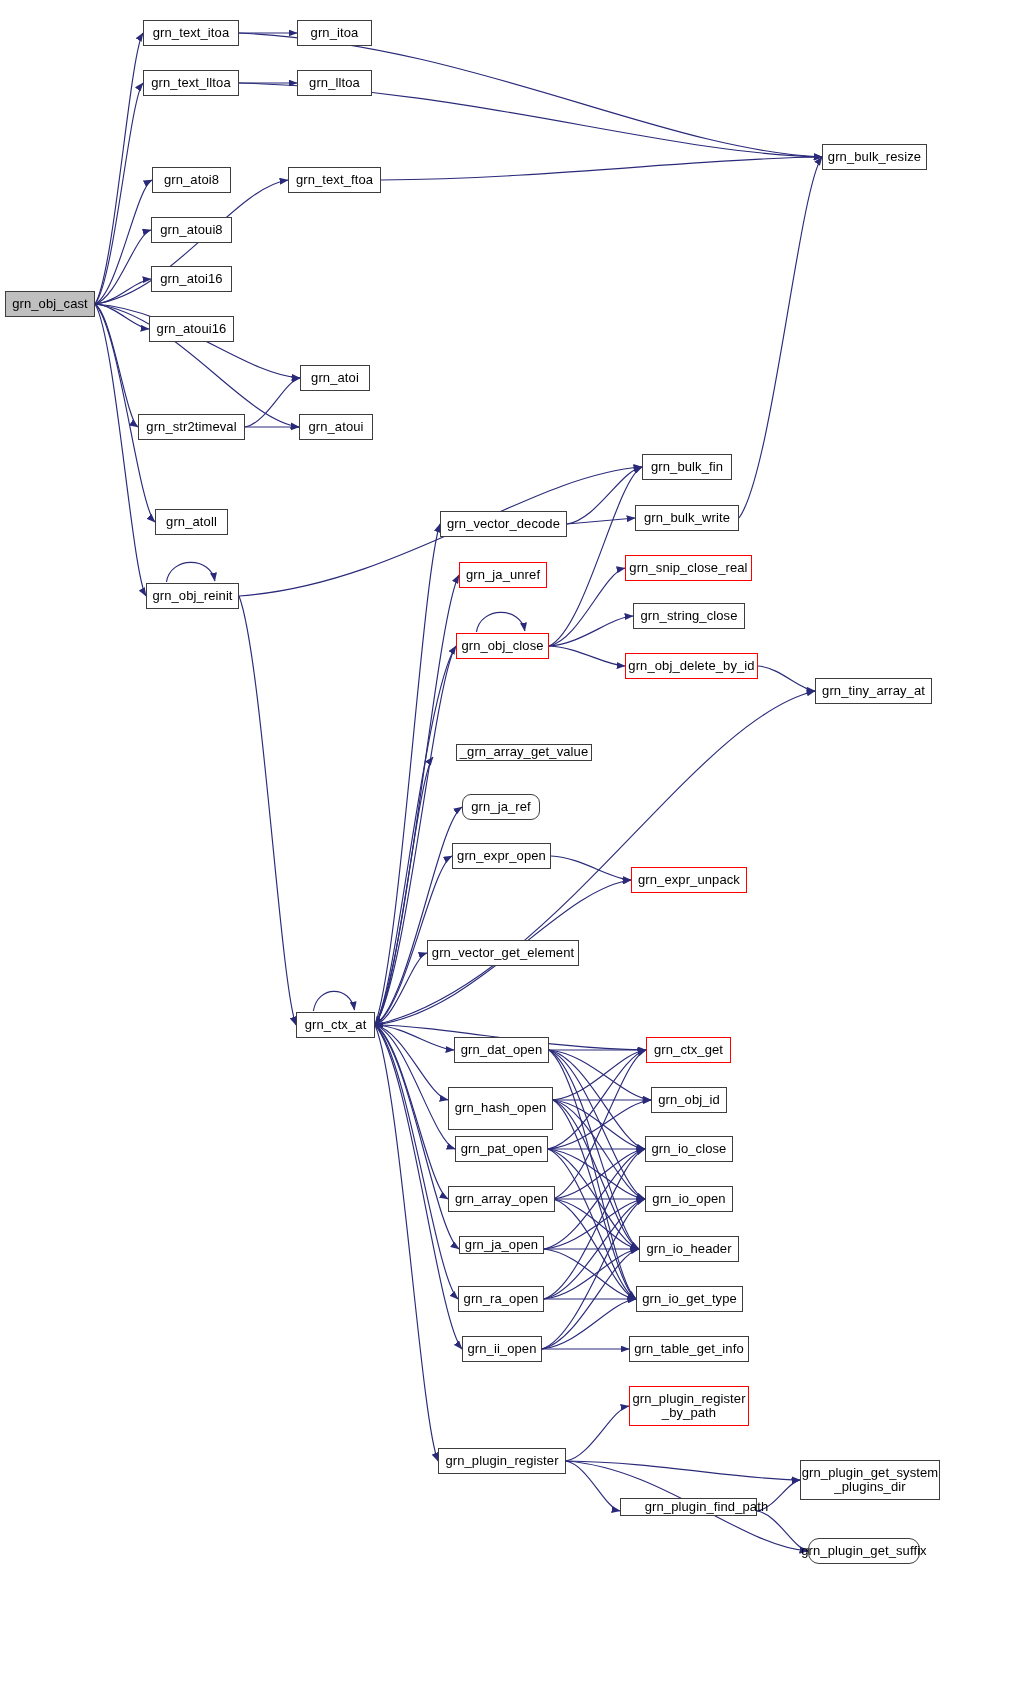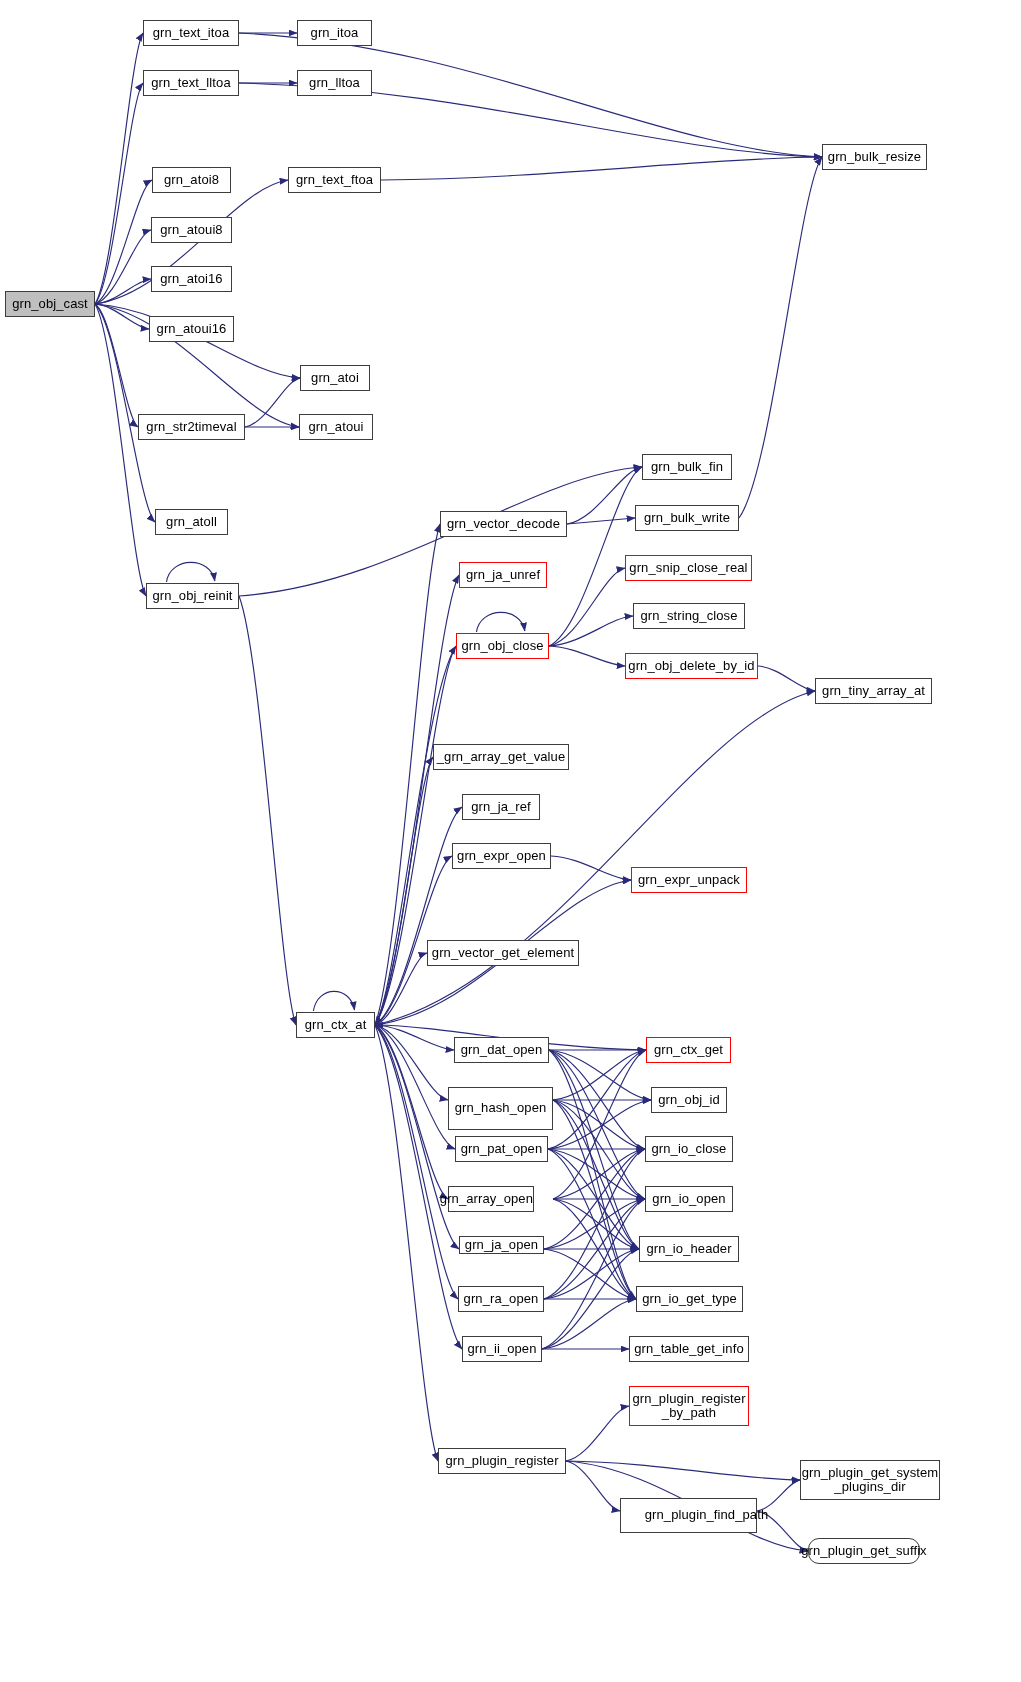--- a/index.html
+++ b/index.html
@@ -158,41 +158,41 @@
       <div class="node" style="left: 155px; top: 509px; width: 73px; height: 26px;"><span>grn_atoll</span></div>
       <div class="node" style="left: 440px; top: 511px; width: 127px; height: 26px;"><span>grn_vector_decode</span></div>
       <div class="node" style="left: 635px; top: 505px; width: 104px; height: 26px;"><span>grn_bulk_write</span></div>
       <div class="node red" style="left: 625px; top: 555px; width: 127px; height: 26px;"><span>grn_snip_close_real</span></div>
       <div class="node red" style="left: 459px; top: 562px; width: 88px; height: 26px;"><span>grn_ja_unref</span></div>
       <div class="node" style="left: 146px; top: 583px; width: 93px; height: 26px;"><span>grn_obj_reinit</span></div>
       <div class="node" style="left: 633px; top: 603px; width: 112px; height: 26px;"><span>grn_string_close</span></div>
       <div class="node red" style="left: 456px; top: 633px; width: 93px; height: 26px;"><span>grn_obj_close</span></div>
       <div class="node red" style="left: 625px; top: 653px; width: 133px; height: 26px;"><span>grn_obj_delete_by_id</span></div>
       <div class="node" style="left: 815px; top: 678px; width: 117px; height: 26px;"><span>grn_tiny_array_at</span></div>
-      <div class="node" style="left: 433px; top: 744px; width: 136px; height: 26px;"><span>_grn_array_get_value</span></div>
-      <div class="node" style="left: 462px; top: 794px; width: 78px; height: 26px;"><span>grn_ja_ref</span></div>
+      <div class="node" style="left: 456px; top: 744px; width: 136px; height: 17px;"><span>_grn_array_get_value</span></div>
+      <div class="node" style="left: 462px; top: 794px; width: 78px; height: 26px; border-radius: 9px;"><span>grn_ja_ref</span></div>
       <div class="node" style="left: 452px; top: 843px; width: 99px; height: 26px;"><span>grn_expr_open</span></div>
       <div class="node red" style="left: 631px; top: 867px; width: 116px; height: 26px;"><span>grn_expr_unpack</span></div>
       <div class="node" style="left: 427px; top: 940px; width: 152px; height: 26px;"><span>grn_vector_get_element</span></div>
       <div class="node" style="left: 296px; top: 1012px; width: 79px; height: 26px;"><span>grn_ctx_at</span></div>
       <div class="node" style="left: 454px; top: 1037px; width: 95px; height: 26px;"><span>grn_dat_open</span></div>
       <div class="node red" style="left: 646px; top: 1037px; width: 85px; height: 26px;"><span>grn_ctx_get</span></div>
       <div class="node" style="left: 448px; top: 1087px; width: 105px; height: 43px;"><span>grn_hash_open</span></div>
       <div class="node" style="left: 651px; top: 1087px; width: 76px; height: 26px;"><span>grn_obj_id</span></div>
       <div class="node" style="left: 455px; top: 1136px; width: 93px; height: 26px;"><span>grn_pat_open</span></div>
       <div class="node" style="left: 645px; top: 1136px; width: 88px; height: 26px;"><span>grn_io_close</span></div>
-      <div class="node" style="left: 448px; top: 1186px; width: 86px; height: 26px; justify-content: flex-end;"><span>grn_array_open</span></div>
+      <div class="node" style="left: 448px; top: 1186px; width: 107px; height: 26px;"><span>grn_array_open</span></div>
       <div class="node" style="left: 645px; top: 1186px; width: 88px; height: 26px;"><span>grn_io_open</span></div>
       <div class="node" style="left: 459px; top: 1236px; width: 85px; height: 18px;"><span>grn_ja_open</span></div>
       <div class="node" style="left: 639px; top: 1236px; width: 100px; height: 26px;"><span>grn_io_header</span></div>
       <div class="node" style="left: 458px; top: 1286px; width: 86px; height: 26px;"><span>grn_ra_open</span></div>
       <div class="node" style="left: 636px; top: 1286px; width: 107px; height: 26px;"><span>grn_io_get_type</span></div>
       <div class="node" style="left: 462px; top: 1336px; width: 80px; height: 26px;"><span>grn_ii_open</span></div>
       <div class="node" style="left: 629px; top: 1336px; width: 120px; height: 26px;"><span>grn_table_get_info</span></div>
       <div class="node red" style="left: 629px; top: 1386px; width: 120px; height: 40px;"><span>grn_plugin_register
 _by_path</span></div>
       <div class="node" style="left: 438px; top: 1448px; width: 128px; height: 26px;"><span>grn_plugin_register</span></div>
       <div class="node" style="left: 800px; top: 1460px; width: 140px; height: 40px;"><span>grn_plugin_get_system
 _plugins_dir</span></div>
-      <div class="node" style="left: 620px; top: 1498px; width: 137px; height: 35px; padding-left: 36px;"><span>grn_plugin_find_path</span></div>
+      <div class="node" style="left: 620px; top: 1498px; width: 137px; height: 18px; padding-left: 36px;"><span>grn_plugin_find_path</span></div>
       <div class="node" style="left: 808px; top: 1538px; width: 112px; height: 26px; border-radius: 11px;"><span>grn_plugin_get_suffix</span></div>
     </div>
 </div>
 
 </body></html>

